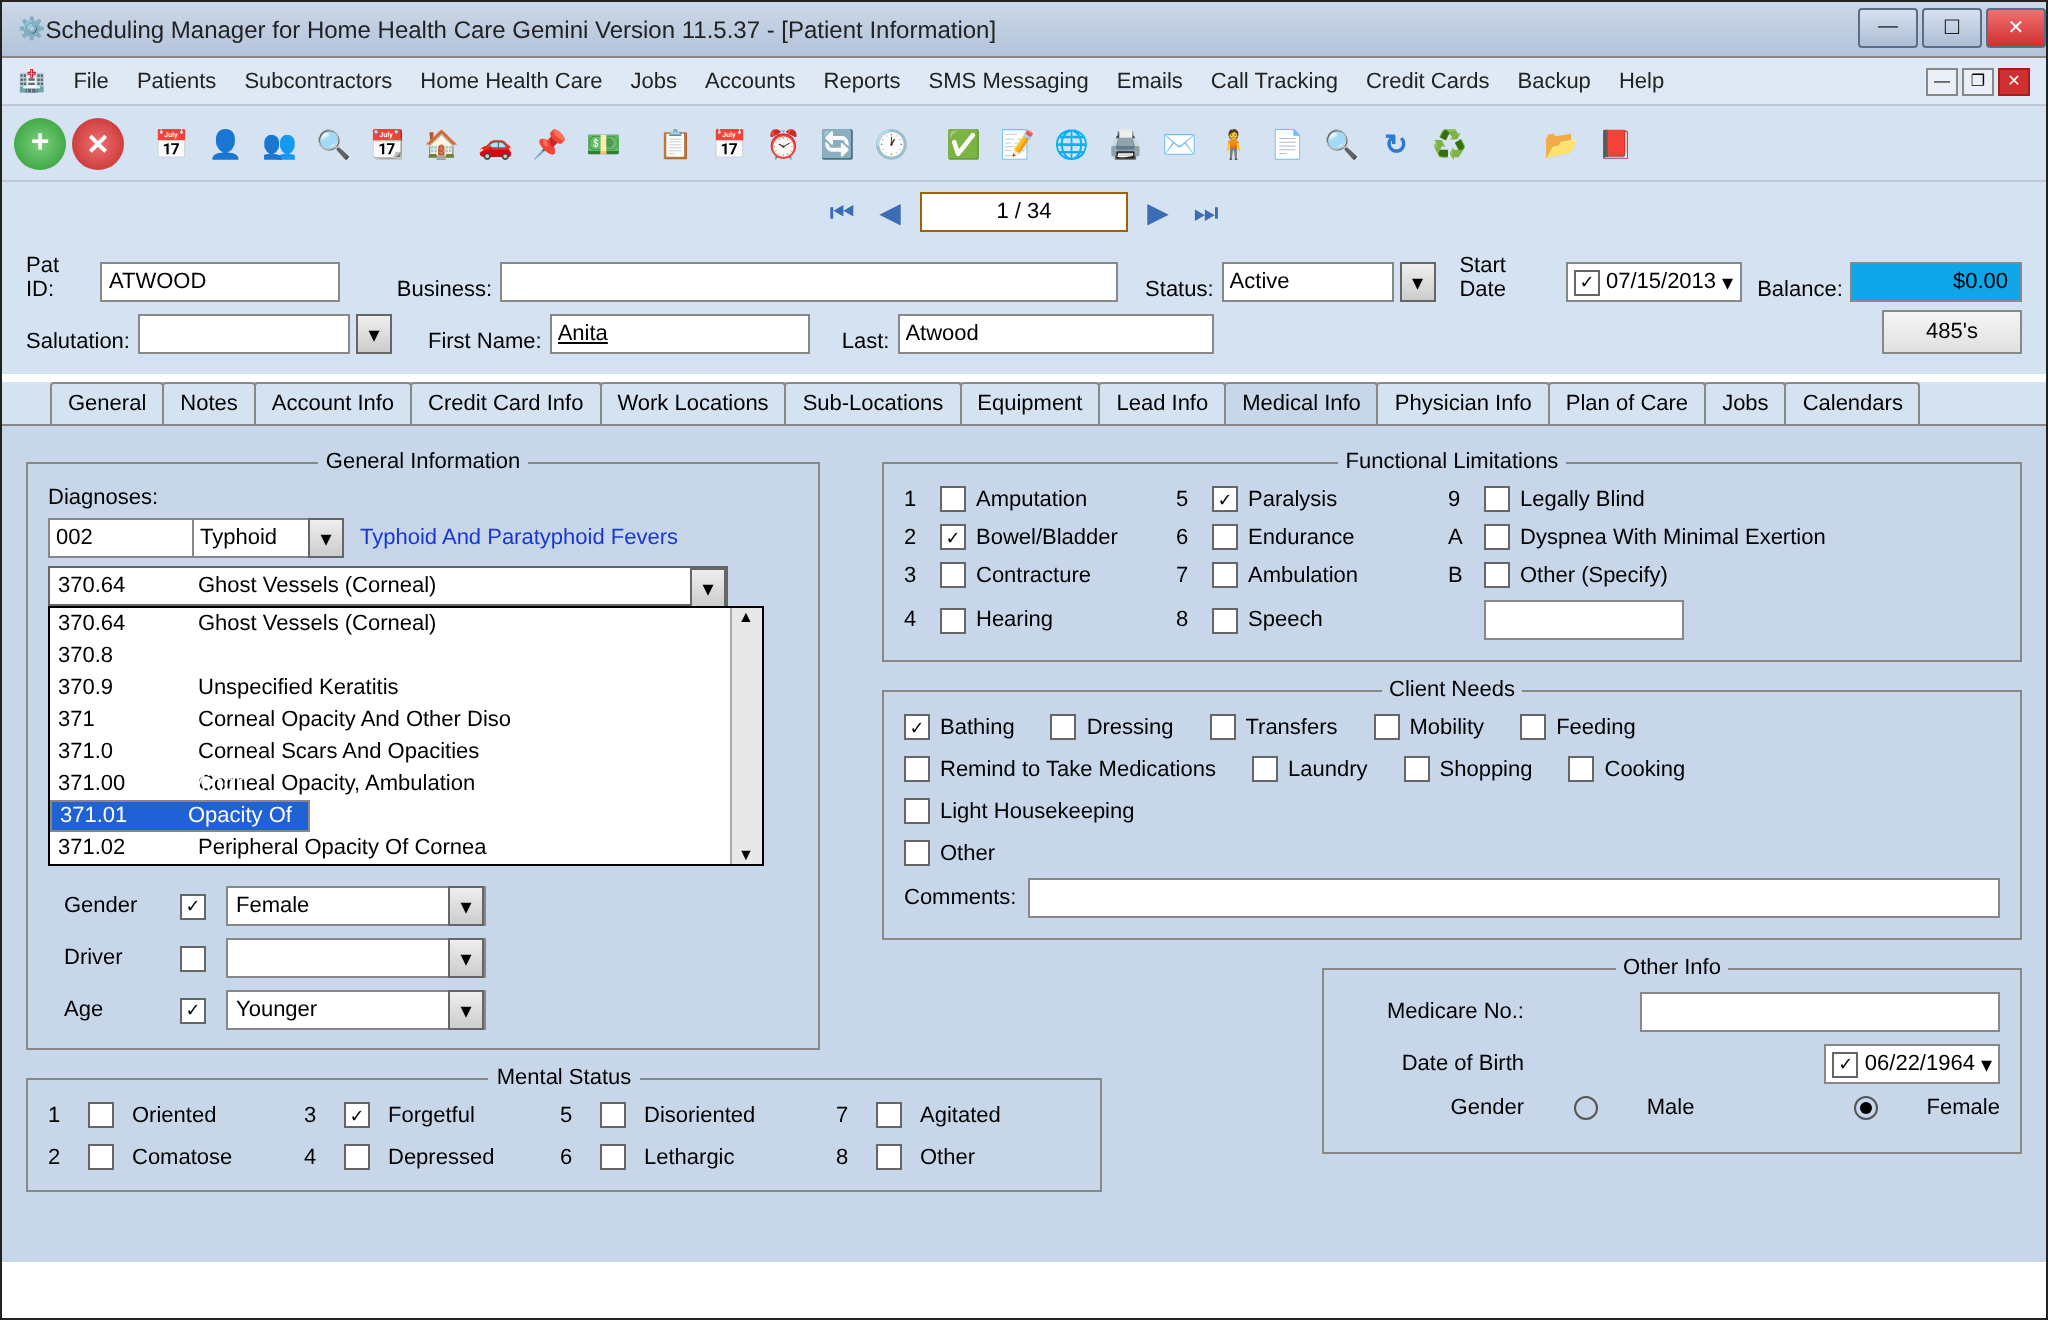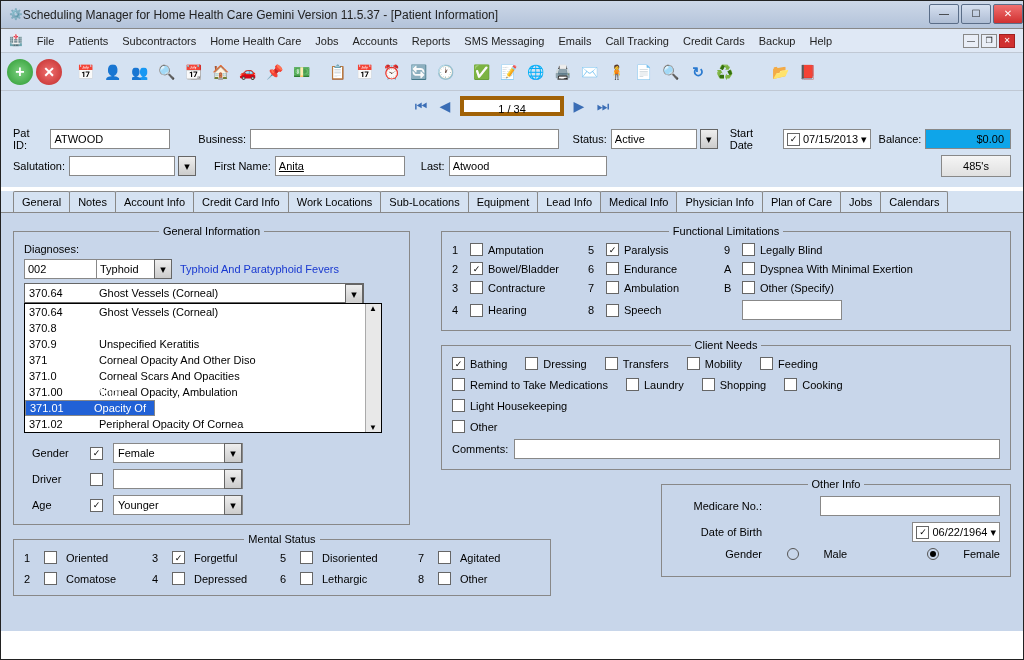--- a/index.html
+++ b/index.html
@@ -15,29 +15,29 @@
 .mdi-ctrls { margin-left:auto; display:flex; gap:2px;}
 .mdi-ctrls .mdi { width:16px; height:14px; border:1px solid #888; background:#e9eef7; display:flex; align-items:center; justify-content:center; font-size:8px;}
 .mdi.close { background:#d03030; color:#fff; border-color:#a02020;}
 .toolbar { height:38px; background:#d5e2f2; display:flex; align-items:center; gap:3px; padding:0 6px; border-bottom:1px solid #c0c8d4;}
 .tb { width:24px; height:24px; display:flex; align-items:center; justify-content:center; font-size:14px; border-radius:2px; }
 .tb.add{ width:26px;height:26px;background:radial-gradient(#7cd080,#2a9a30);border-radius:50%;color:#fff;font-weight:bold;font-size:16px;}
 .tb.del{ width:26px;height:26px;background:radial-gradient(#f07070,#c02a2a);border-radius:50%;color:#fff;font-weight:bold;font-size:14px;}
 .tb.sep{ width:6px; }
 .navbar { height:30px; background:#d5e2f2; display:flex; align-items:center; justify-content:center; gap:6px;}
 .navbar .nbtn { width:18px; height:18px; color:#3a6db5; font-size:14px; display:flex;align-items:center;justify-content:center;}
-.navbar .page { width:104px; height:20px; border:4px solid #a16207; background:#fff; text-align:center; font-size:11px; line-height:18px;}
+.navbar .page { width:104px; height:20px; border:1px solid #a16207; background:#fff; text-align:center; font-size:11px; line-height:18px;}
 .form-area { padding: 6px 12px; background:#d5e2f2;}
-.fr { display:flex; align-items:center; gap:4px; margin-bottom:4px;}
+.fr { display:flex; align-items:flex-end; gap:4px; margin-bottom:4px;}
 .lbl { color:#000; }
 input.fld, .dd { height:20px; border:1px solid #888; background:#fff; padding:0 3px; font-size:11px;}
 .dd-btn { width:18px; height:20px; border:1px solid #666; background:linear-gradient(#eee,#ccc); display:flex;align-items:center;justify-content:center; margin-left:-1px;}
 .balance-box { width:86px; height:20px; border:1px solid #888; background:#0ea5e9; text-align:right; padding-right:6px; line-height:18px;}
 .btn485 { width:70px; height:22px; border:1px solid #888; background:linear-gradient(#f5f5f5,#e0e0e0); text-align:center; line-height:20px;}
-.tabs { display:flex; background:#d5e2f2; padding-left:12px; gap:0; border-bottom:1px solid #888; margin-top:4px;}
+.tabs { display:flex; background:#d5e2f2; padding-left:24px; gap:0; border-bottom:1px solid #888; margin-top:4px;}
 .tab { padding:4px 8px; border:1px solid #888; border-bottom:none; background:#d5e2f2; margin-right:-1px; font-size:11px; border-radius:2px 2px 0 0; position:relative;}
 .tab.active { background:#c8d6ea; z-index:2;}
 .content { background:#c8d6ea; padding:12px; height:418px; position:relative;}
 fieldset { border:1px solid #888; padding:6px 10px 10px; margin-bottom:8px; background:#c8d6ea;}
 legend { padding:0 4px; font-size:11px;text-align:center;}
 .diag-label { display:block; margin-bottom:4px;}
 .diag-row { display:flex; align-items:center; gap:0; margin-bottom:4px;}
 .diag-desc { color:#1838d0; margin-left:8px; font-weight:normal;}
 .dropdown-open { position:relative; width:340px;}
 .ddbox { width:340px; height:20px; border:1px solid #666; background:#fff; display:flex;}

